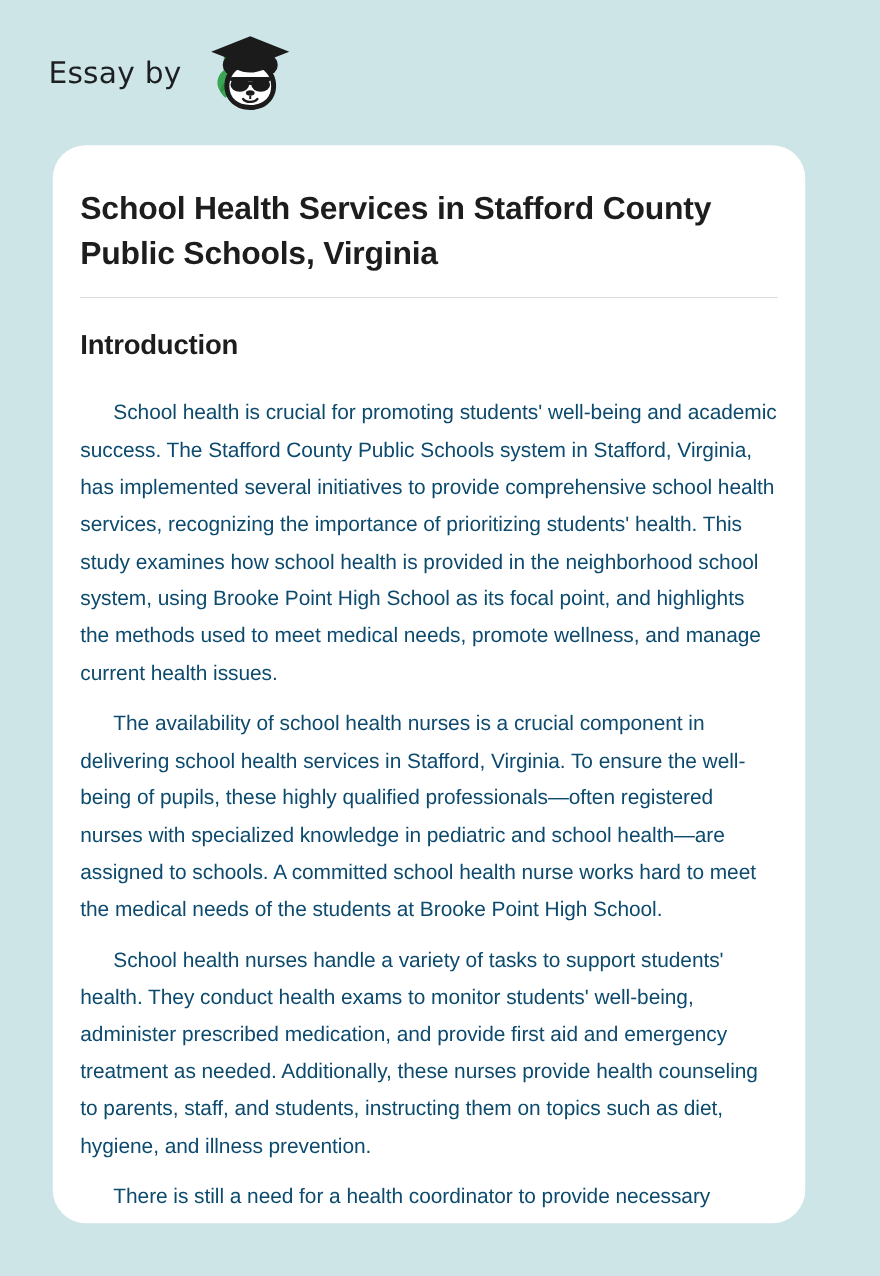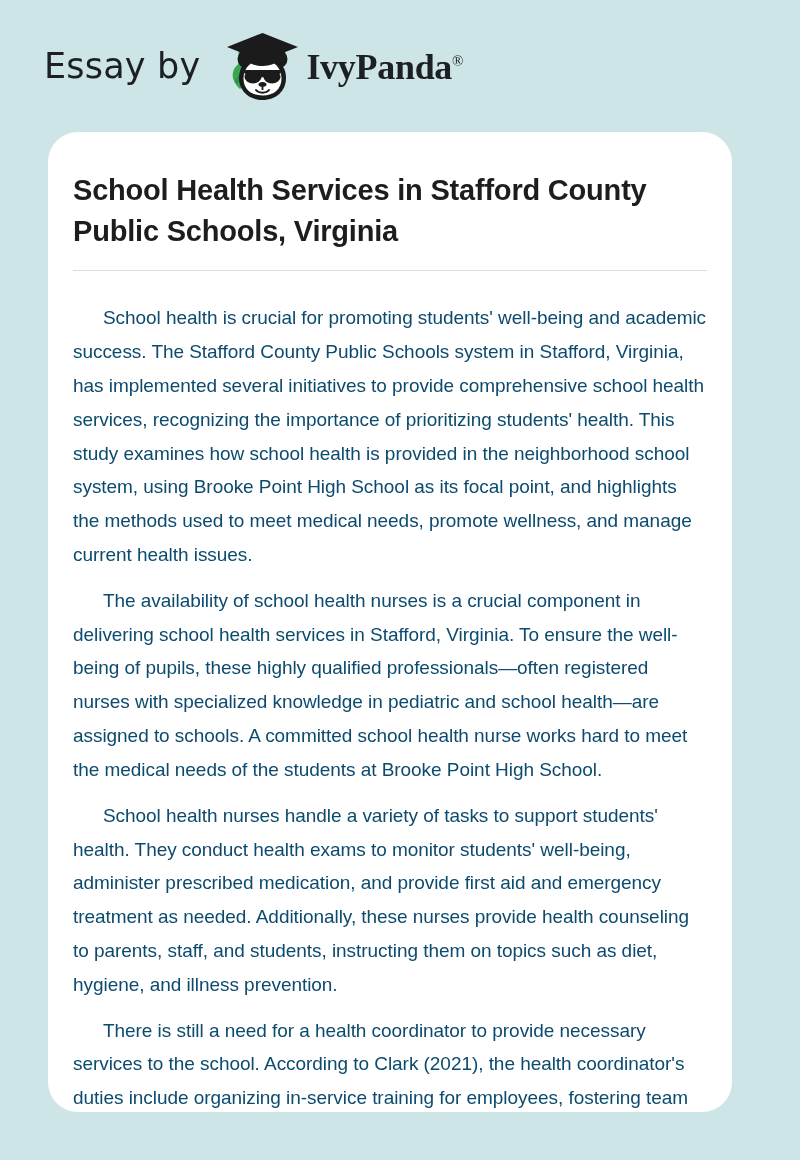--- a/index.html
+++ b/index.html
@@ -17,21 +17,21 @@
   
   .brand-header {
     display: flex;
     align-items: center;
     height: 132px;
     padding-left: 44px;
     box-sizing: border-box;
   }
   .brand-essay-by {
     font-family: "DejaVu Sans", sans-serif;
-    font-size: 35px;
+    font-size: 27px;
     font-weight: 400;
     color: #1d2023;
     letter-spacing: 0.2px;
     line-height: 1;
     margin-right: 16px;
   }
   .brand-logo-mark {
     width: 86px;
     height: 74px;
     margin-right: 4px;
@@ -172,30 +172,30 @@
         <path d="M40 59 C42.5 62.5 50.5 62.5 53 59" stroke="#1b1b1b" stroke-width="2" fill="none" stroke-linecap="round"></path>
       </g>
 
       <g fill="#1b1b1b">
         <path d="M46.5 2 L82 16 L46.5 30 L11 16 Z"></path>
         <path d="M30 22 L30 30 C30 30 37 35 46.5 35 C56 35 63 30 63 30 L63 22 L46.5 28.5 Z"></path>
       </g>
     </svg>
   </span>
 
-  <span class="brand-wordmark"><span>IvyPanda</span><span class="reg">®</span></span>
 </div>
 
 <div class="paper-card">
 
   <h1 class="doc-title">School Health Services in Stafford County Public Schools, Virginia</h1>
 
 
   <hr class="divider">
 
+  <h2 class="section-heading">Introduction</h2>
   <p class="body-paragraph">School health is crucial for promoting students' well-being and academic success. The Stafford County Public Schools system in Stafford, Virginia, has implemented several initiatives to provide comprehensive school health services, recognizing the importance of prioritizing students' health. This study examines how school health is provided in the neighborhood school system, using Brooke Point High School as its focal point, and highlights the methods used to meet medical needs, promote wellness, and manage current health issues.</p>
 
   <p class="body-paragraph">The availability of school health nurses is a crucial component in delivering school health services in Stafford, Virginia. To ensure the well-being of pupils, these highly qualified professionals—often registered nurses with specialized knowledge in pediatric and school health—are assigned to schools. A committed school health nurse works hard to meet the medical needs of the students at Brooke Point High School.</p>
   <p class="body-paragraph">School health nurses handle a variety of tasks to support students' health. They conduct health exams to monitor students' well-being, administer prescribed medication, and provide first aid and emergency treatment as needed. Additionally, these nurses provide health counseling to parents, staff, and students, instructing them on topics such as diet, hygiene, and illness prevention.</p>
 
   <p class="body-paragraph">There is still a need for a health coordinator to provide necessary services to the school. According to Clark (2021), the health coordinator's duties include organizing in-service training for employees, fostering team connections, and coordinating the health</p>
 
 </div>
 
 </body></html>

